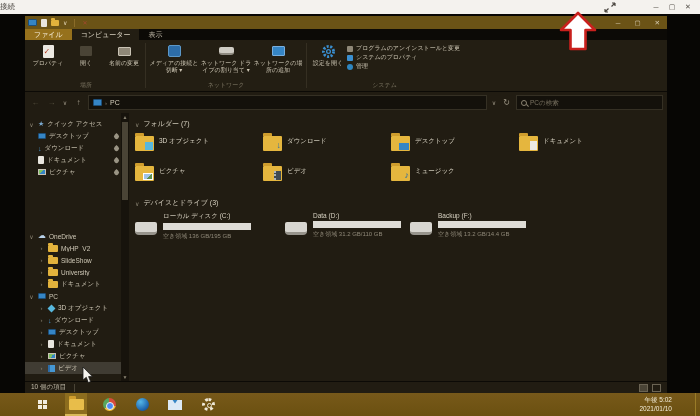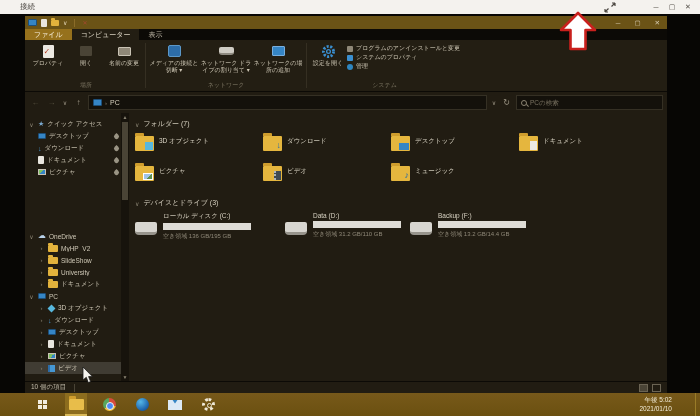--- a/index.html
+++ b/index.html
@@ -3,21 +3,21 @@
 <meta charset="utf-8">
 <style>
   * { margin:0; padding:0; box-sizing:border-box; }
   html,body { width:700px; height:416px; background:#000; overflow:hidden;
     font-family:"Liberation Sans","DejaVu Sans",sans-serif; }
   .stage { position:relative; width:700px; height:416px; background:#000; }
 
   
   .host-bar { position:absolute; left:0; top:0; width:700px; height:14px;
     background:#f4f2ee; display:flex; align-items:center; }
-  .host-title { font-size:7.5px; color:#4a4640; margin-left:20px; }
+  .host-title { font-size:7.5px; color:#4a4640; margin-left:0; }
   .host-right { position:absolute; right:0; top:0; height:14px; display:flex; align-items:center; }
   .fs-icon { width:12px; height:11px; margin-right:32px; }
   .hbtn { width:16px; text-align:center; font-size:7px; color:#55514a; cursor:default; }
   .hbtn.close { margin-right:4px; }
 
   
   .desktop { position:absolute; left:0; top:14px; width:700px; height:379px; background:#070604; }
 
   
   .window { position:absolute; left:25px; top:2px; width:642px; height:377px;

